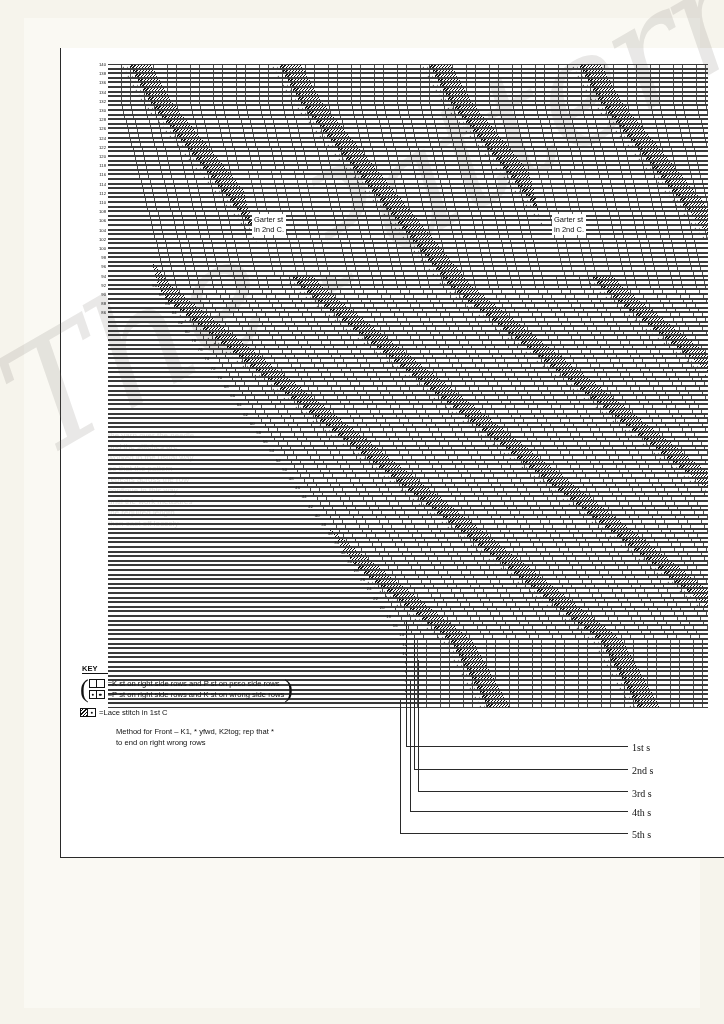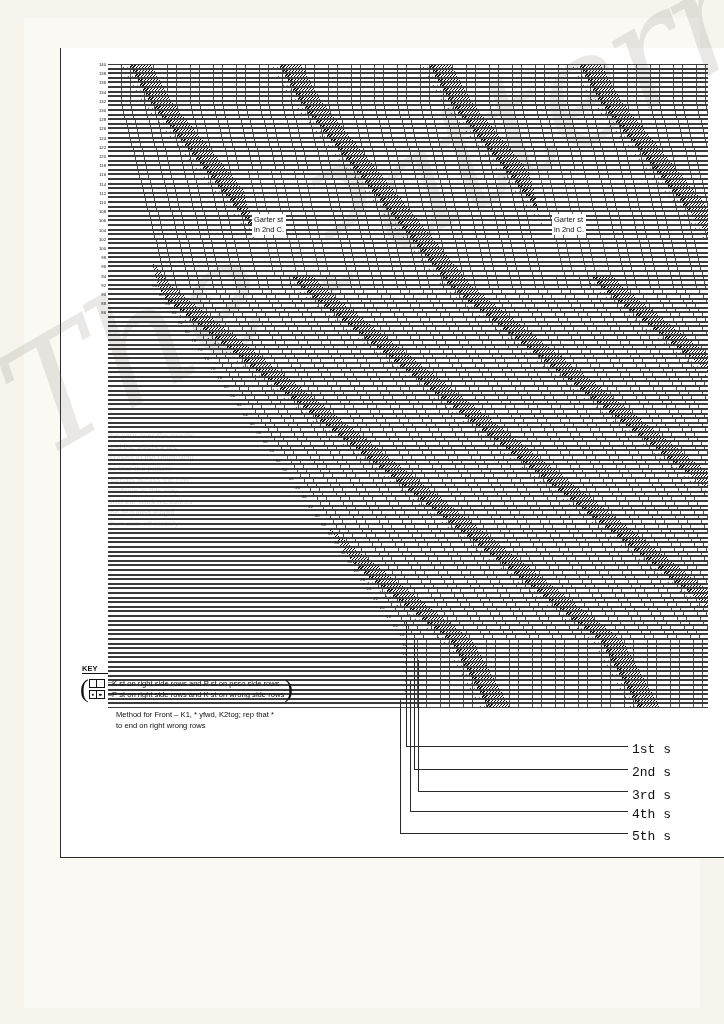--- a/index.html
+++ b/index.html
@@ -123,22 +123,22 @@
     font-size:26px;line-height:20px;color:#111;font-family:"Liberation Serif",serif;
   }
   .brace-rows{display:flex;flex-direction:column;justify-content:center;}
   .key-sub-row{display:flex;align-items:center;margin:1px 0;}
   .method{
     margin-top:10px;margin-left:36px;font-size:7.6px;line-height:10.5px;color:#111;
   }
 
   
   .shape-label{
-    position:absolute;font-size:13px;color:#111;white-space:nowrap;
-    font-family:Liberation Mono, monospace;
+    position:absolute;font-size:10px;color:#111;white-space:nowrap;
+    font-family:Liberation Serif, serif;
   }
   .leader{position:absolute;border-color:#2a2a2a;border-style:solid;border-width:0;}
 </style>
 </head>
 <body>
 
 <div id="page">
   <div class="paper"></div>
 
   <div class="inner-frame"></div>
@@ -1622,20 +1622,29 @@
             <div class="half">
                 <span class="dot"></span>
               </div>
           </div>
           <div class="key-text">=P st on right side rows and K st on wrong side rows</div>
         </div>
       </div>
       <div class="brace">)</div>
     </div>
 
+    <div class="key-row" style="margin-top:8px;">
+      <div class="sw">
+        <div class="half divider hatch"></div>
+        <div class="half">
+            <span class="dot"></span>
+          </div>
+      </div>
+      <div class="key-text">=Lace stitch in 1st C</div>
+    </div>
 
     <div class="method">
       <div>Method for Front – K1, * yfwd, K2tog; rep that *</div>
       <div>to end on right wrong rows</div>
     </div>
   </div>
 
   <div id="shaping">
     <div class="shape-label" style="left:632px;top:742px;">1st s</div>
     <div class="shape-label" style="left:632px;top:765px;">2nd s</div>

